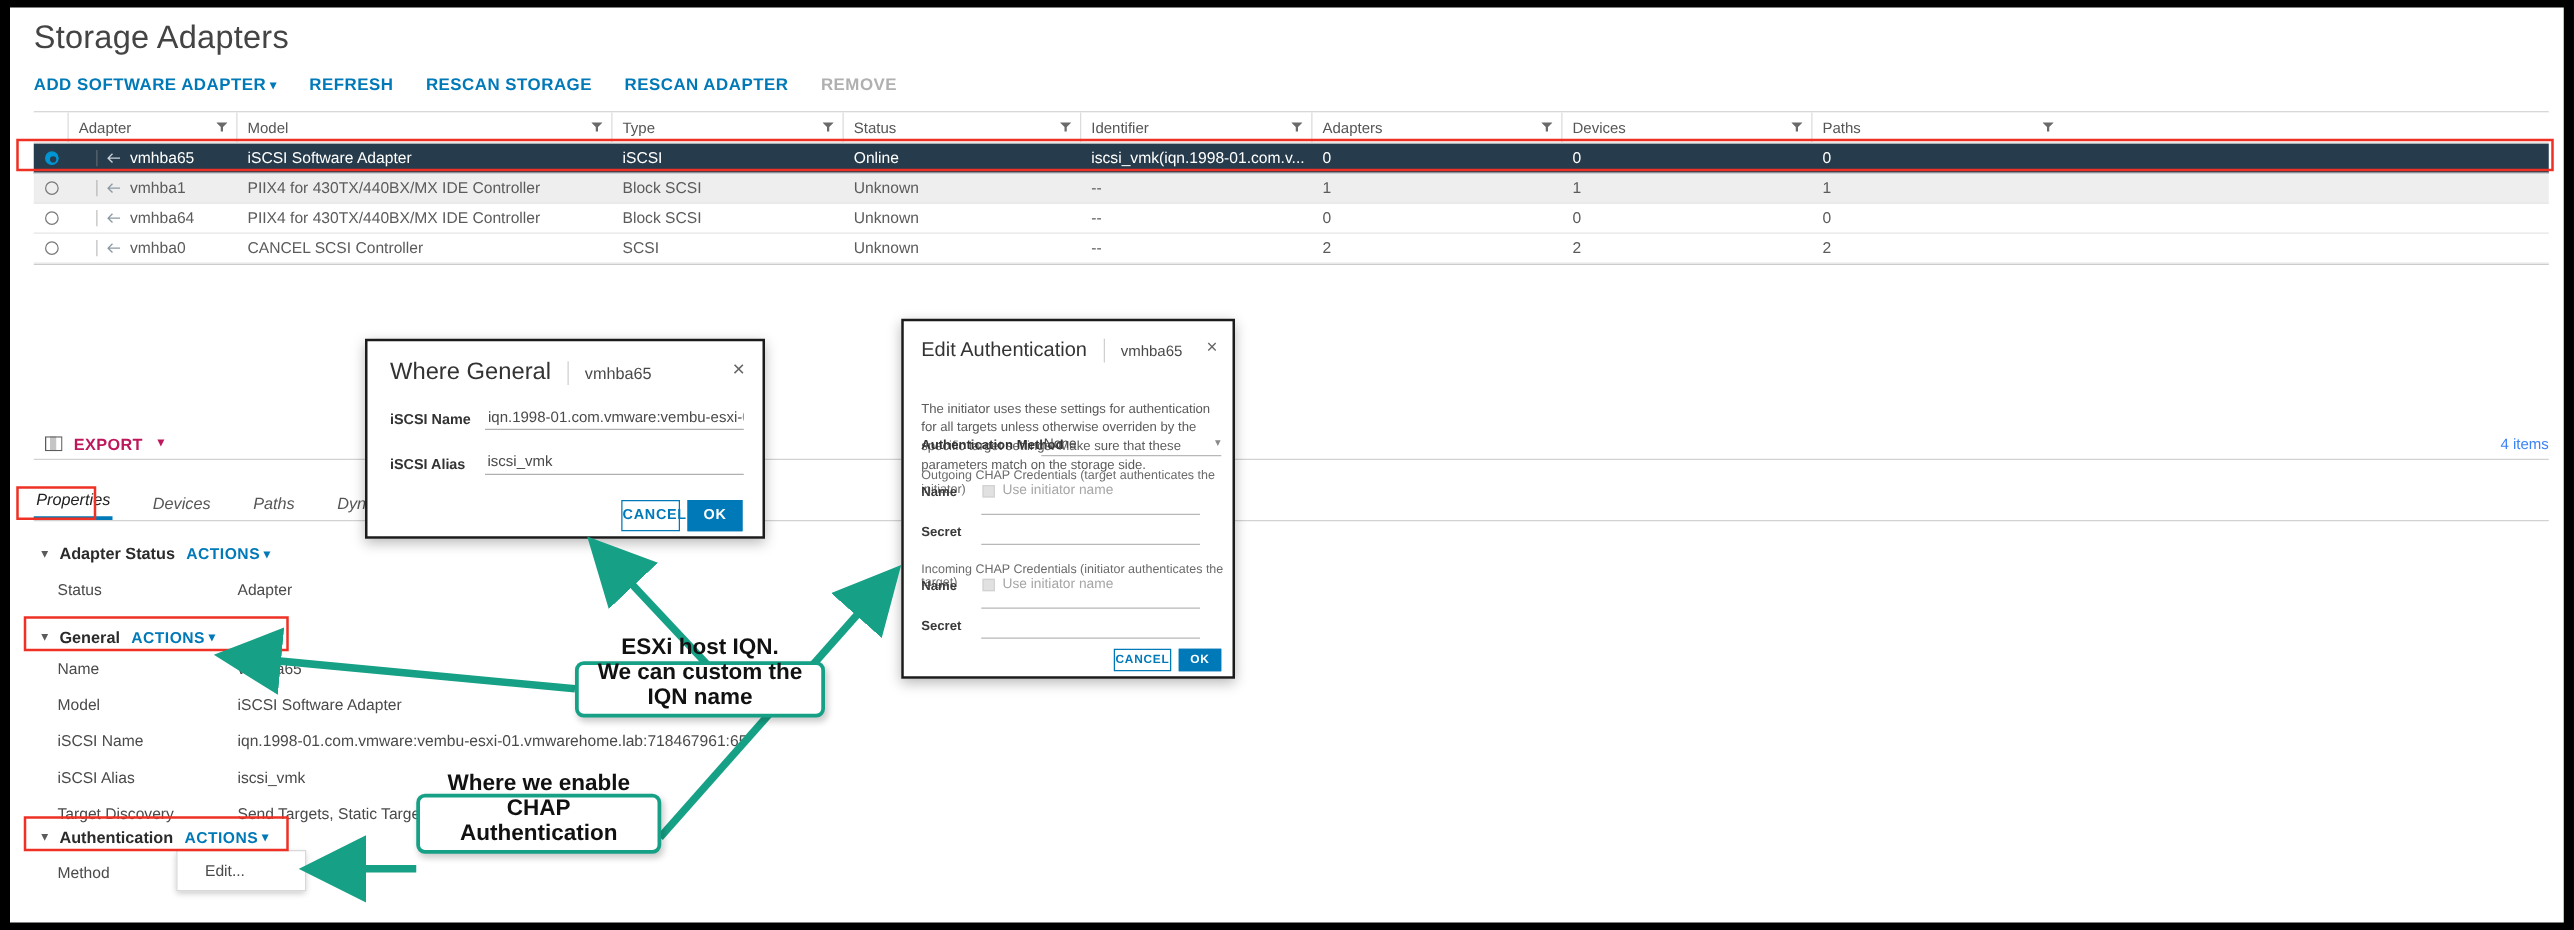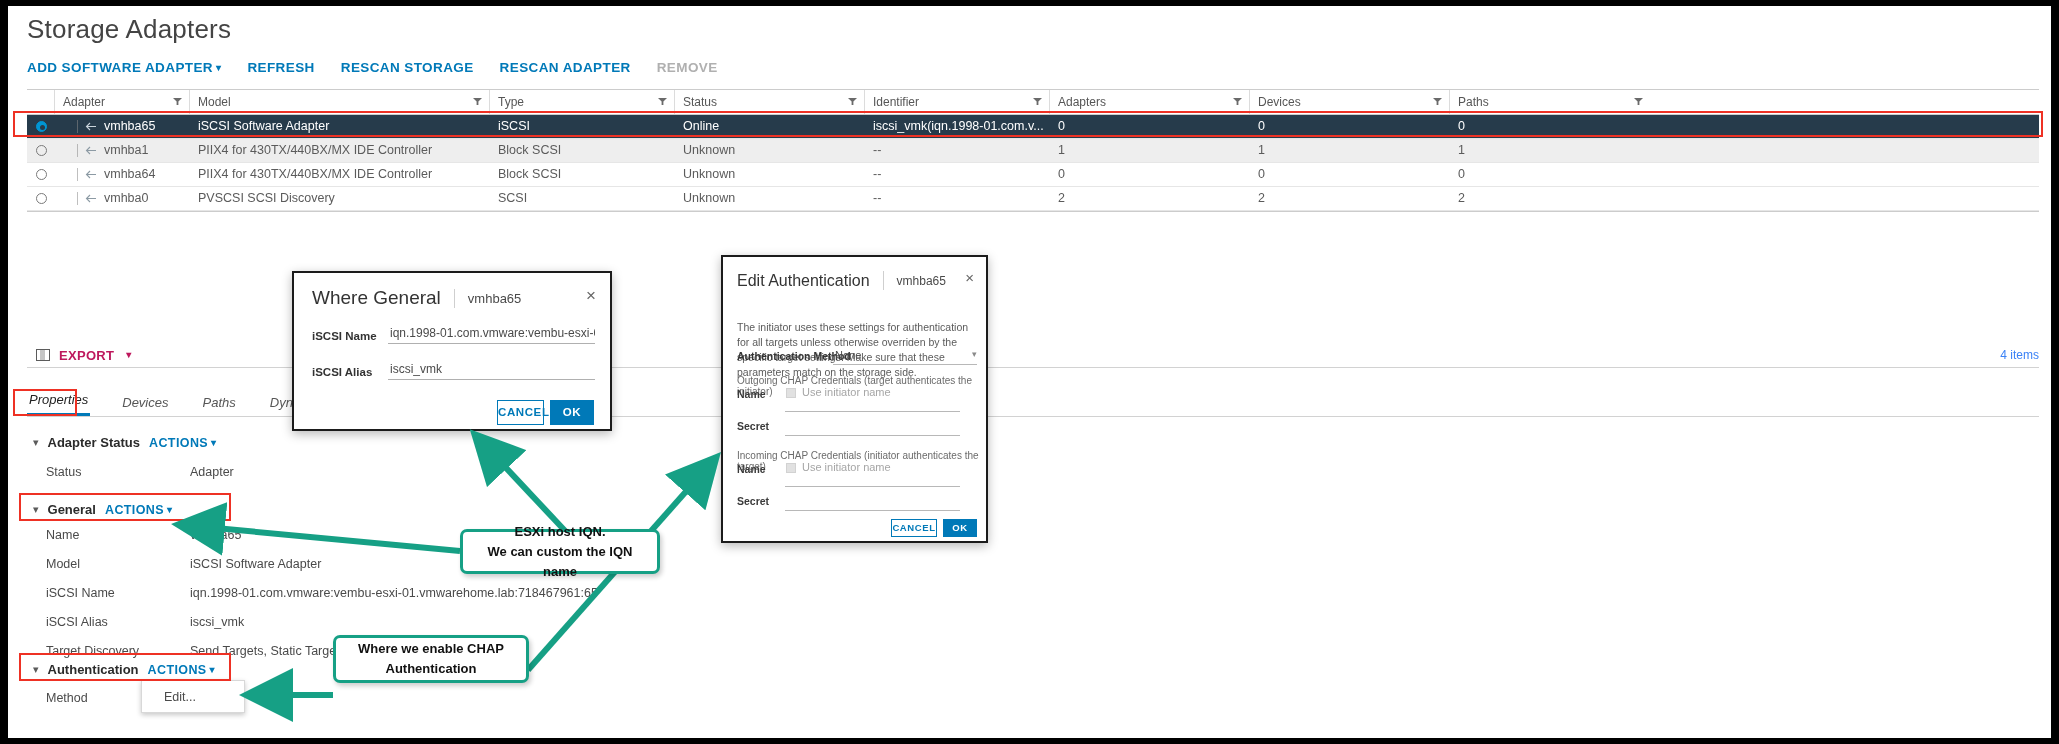--- a/index.html
+++ b/index.html
@@ -384,24 +384,24 @@
   }
 
   
   .callout {
     position: absolute;
     background: #ffffff;
     border: 3px solid #16a085;
     border-radius: 7px;
     box-shadow: 2px 3px 5px rgba(0,0,0,.2);
     display: flex;
-    align-items: center;
+    align-items: flex-end;
     justify-content: center;
     text-align: center;
-    font-size: 13px;
+    font-size: 18px;
     font-weight: 700;
     color: #111111;
     line-height: 20px;
     box-sizing: border-box;
     padding: 4px 8px;
   }
   #arrows {
     position: absolute;
     left: 0; top: 0;
     width: 2043px; height: 732px;
@@ -551,21 +551,21 @@
           </div>
         <div class="td c-adapter">
           <span class="adapter-cell">
             <span class="vsep"></span>
             <svg class="hba-ico" viewBox="0 0 12 11">
                 <path d="M11 5.5H2M5 2L1.5 5.5 5 9" stroke="#8c9aa4" stroke-width="1.1" fill="none"></path>
               </svg>
             <span>vmhba0</span>
           </span>
         </div>
-        <div class="td c-model">PVSCSI SCSI Discovery</div>
+        <div class="td c-model">CANCEL SCSI Controller</div>
         <div class="td c-type">SCSI</div>
         <div class="td c-status">Unknown</div>
         <div class="td c-ident">--</div>
         <div class="td c-targets">2</div>
         <div class="td c-devices">2</div>
         <div class="td c-paths">2</div>
       </div>
     </div>
 
     <div id="grid-footer">

